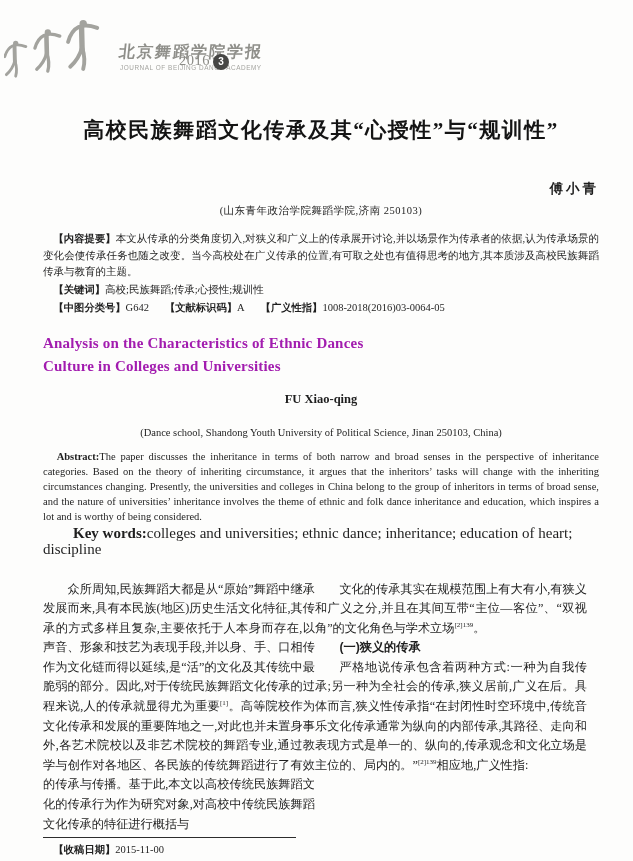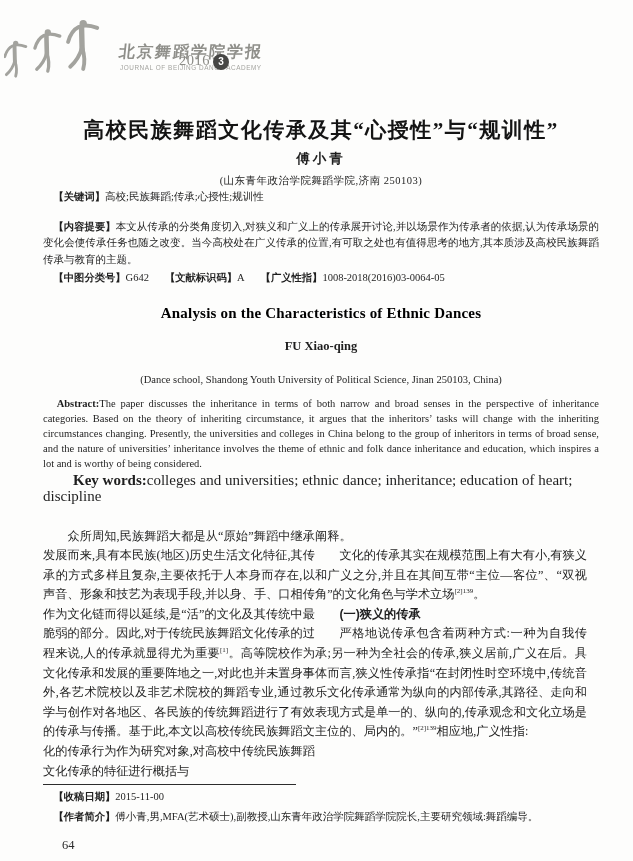--- a/index.html
+++ b/index.html
@@ -39,33 +39,33 @@
     font-family:"Liberation Sans","DejaVu Sans",sans-serif;
   }
   
   .content{padding:0 34px 0 43px;}
   .title-cn{
     margin:10px 0 4px;text-align:center;
     font-size:21px;font-weight:bold;letter-spacing:1.5px;
     color:#141414;
   }
   .author-cn{
-    margin-top:6px;text-align:center;
+    margin-top:36px;text-align:right;
     font-size:13.5px;font-weight:bold;letter-spacing:3px;
   }
   .affil-cn{margin-top:6px;text-align:center;font-size:10.5px;letter-spacing:.5px;}
   .meta{font-size:10.5px;line-height:16.5px;text-align:justify;margin:0;}
   .abstract-cn{margin-top:13px;text-indent:1em;}
   .keywords-cn{margin-top:1px;text-indent:1em;}
   .clc-line{margin-top:2px;text-indent:1em;}
   .clc-group{margin-right:16px;white-space:nowrap;}
   .lbl{font-weight:bold;font-family:"Liberation Sans","DejaVu Sans",sans-serif;font-size:10.3px;}
   .title-en{
-    margin:15px 0 0;text-align:center;
-    font-size:15px;font-weight:bold;line-height:23px;color:#000000;
+    margin:15px 0 0;text-align:left;
+    font-size:15px;font-weight:bold;line-height:23px;color:#a21caf;
     letter-spacing:.2px;
   }
   .title-en .line{display:block;}
   .author-en{margin-top:14px;text-align:center;font-size:12.5px;font-weight:bold;}
   .affil-en{margin-top:20px;text-align:center;font-size:10.5px;}
   .en-abstract{margin:11px 0 0;font-size:10.5px;line-height:15.2px;text-align:justify;text-indent:1.3em;}
   .en-keywords{margin:0;font-size:15px;line-height:16px;text-indent:2em;}
   .en-lbl{font-weight:bold;}
   
   .columns{display:flex;margin-top:23px;min-height:214px;}
@@ -114,43 +114,43 @@
     <div class="jn-issue">3</div>
   </header>
 
   <main class="content">
 
     <h1 class="title-cn">高校民族舞蹈文化传承及其“心授性”与“规训性”</h1>
 
     <div class="author-cn">傅小青</div>
     <div class="affil-cn">(山东青年政治学院舞蹈学院,济南 250103)</div>
 
+    <p class="meta abstract-cn"><span class="lbl">【内容提要】</span><span>本文从传承的分类角度切入,对狭义和广义上的传承展开讨论,并以场景作为传承者的依据,认为传承场景的变化会使传承任务也随之改变。当今高校处在广义传承的位置,有可取之处也有值得思考的地方,其本质涉及高校民族舞蹈传承与教育的主题。</span></p>
+
     <p class="meta keywords-cn"><span class="lbl">【关键词】</span><span>高校;民族舞蹈;传承;心授性;规训性</span></p>
-
-    <p class="meta abstract-cn"><span class="lbl">【内容提要】</span><span>本文从传承的分类角度切入,对狭义和广义上的传承展开讨论,并以场景作为传承者的依据,认为传承场景的变化会使传承任务也随之改变。当今高校处在广义传承的位置,有可取之处也有值得思考的地方,其本质涉及高校民族舞蹈传承与教育的主题。</span></p>
 
     <p class="meta clc-line"><span class="clc-group"><span class="lbl">【中图分类号】</span><span>G642</span></span><span class="clc-group"><span class="lbl">【文献标识码】</span><span>A</span></span><span class="clc-group"><span class="lbl">【广义性指】</span><span>1008-2018(2016)03-0064-05</span></span></p>
 
     <h2 class="title-en">
       <span class="line">Analysis on the Characteristics of Ethnic Dances</span>
+      <span class="line">Culture in Colleges and Universities</span>
     </h2>
 
     <div class="author-en">FU Xiao-qing</div>
     <div class="affil-en">(Dance school, Shandong Youth University of Political Science, Jinan 250103, China)</div>
 
     <p class="en-abstract"><span class="en-lbl">Abstract:</span><span>The paper discusses the inheritance in terms of both narrow and broad senses in the perspective of inheritance categories. Based on the theory of inheriting circumstance, it argues that the inheritors’ tasks will change with the inheriting circumstances changing. Presently, the universities and colleges in China belong to the group of inheritors in terms of broad sense, and the nature of universities’ inheritance involves the theme of ethnic and folk dance inheritance and education, which inspires a lot and is worthy of being considered.</span></p>
 
     <p class="en-keywords"><span class="en-lbl">Key words:</span><span>colleges and universities; ethnic dance; inheritance; education of heart; discipline</span></p>
 
     <div class="columns">
       <div class="col">
         <p class="indent"><span>众所周知,民族舞蹈大都是从“原始”舞蹈中继承发展而来,具有本民族(地区)历史生活文化特征,其传承的方式多样且复杂,主要依托于人本身而存在,以声音、形象和技艺为表现手段,并以身、手、口相传作为文化链而得以延续,是“活”的文化及其传统中最脆弱的部分。因此,对于传统民族舞蹈文化传承的过程来说,人的传承就显得尤为重要</span><sup>[1]</sup><span>。高等院校作为文化传承和发展的重要阵地之一,对此也并未置身事外,各艺术院校以及非艺术院校的舞蹈专业,通过教学与创作对各地区、各民族的传统舞蹈进行了有效的传承与传播。基于此,本文以高校传统民族舞蹈文化的传承行为作为研究对象,对高校中传统民族舞蹈文化传承的特征进行概括与</span></p>
       </div>
       <div class="col">
-        <p>阐释。</p>
         <p class="indent"><span>文化的传承其实在规模范围上有大有小,有狭义和广义之分,并且在其间互带“主位—客位”、“双视角”的文化角色与学术立场</span><sup>[2]139</sup><span>。</span></p>
         <p class="sub-heading">(一)狭义的传承</p>
         <p class="indent"><span>严格地说传承包含着两种方式:一种为自我传承;另一种为全社会的传承,狭义居前,广义在后。具体而言,狭义性传承指“在封闭性时空环境中,传统音乐文化传承通常为纵向的内部传承,其路径、走向和表现方式是单一的、纵向的,传承观念和文化立场是主位的、局内的。”</span><sup>[2]139</sup><span>相应地,广义性指:</span></p>
       </div>
     </div>
 
     <div class="fn-rule"></div>
     <p class="fn"><span class="lbl">【收稿日期】</span><span>2015-11-00</span></p>
     <p class="fn"><span class="lbl">【作者简介】</span><span>傅小青,男,MFA(艺术硕士),副教授,山东青年政治学院舞蹈学院院长,主要研究领域:舞蹈编导。</span></p>
 

